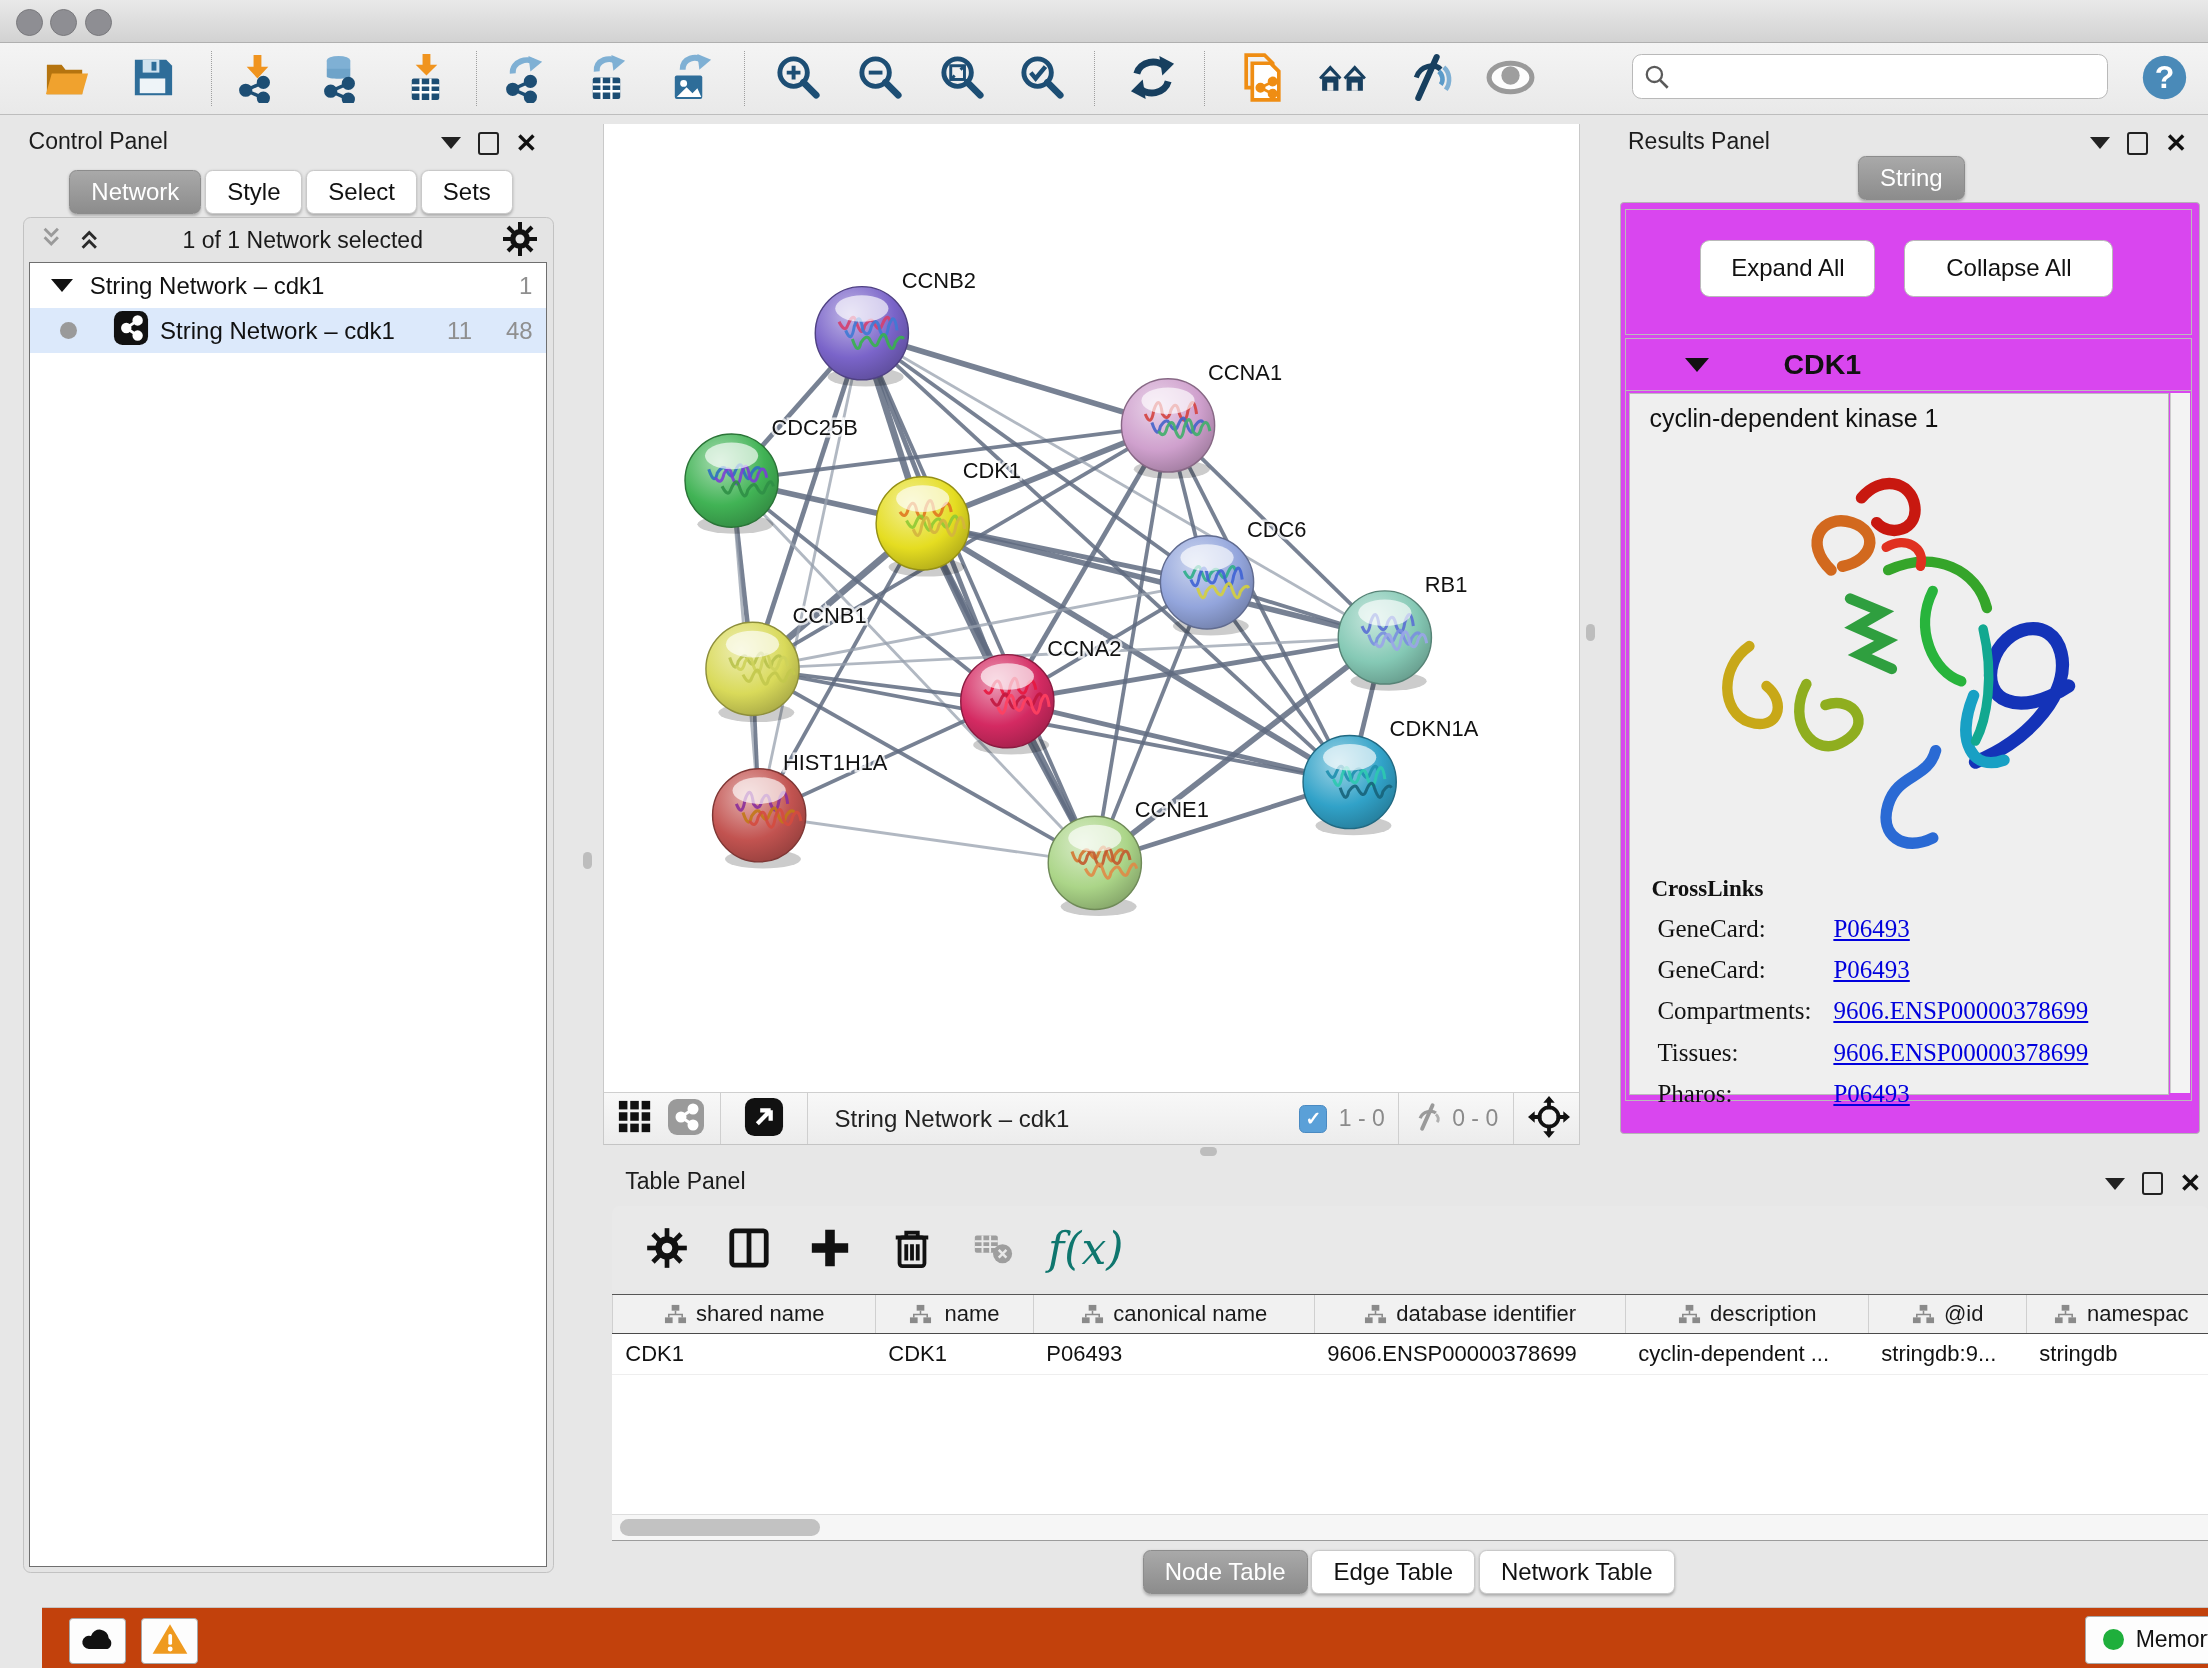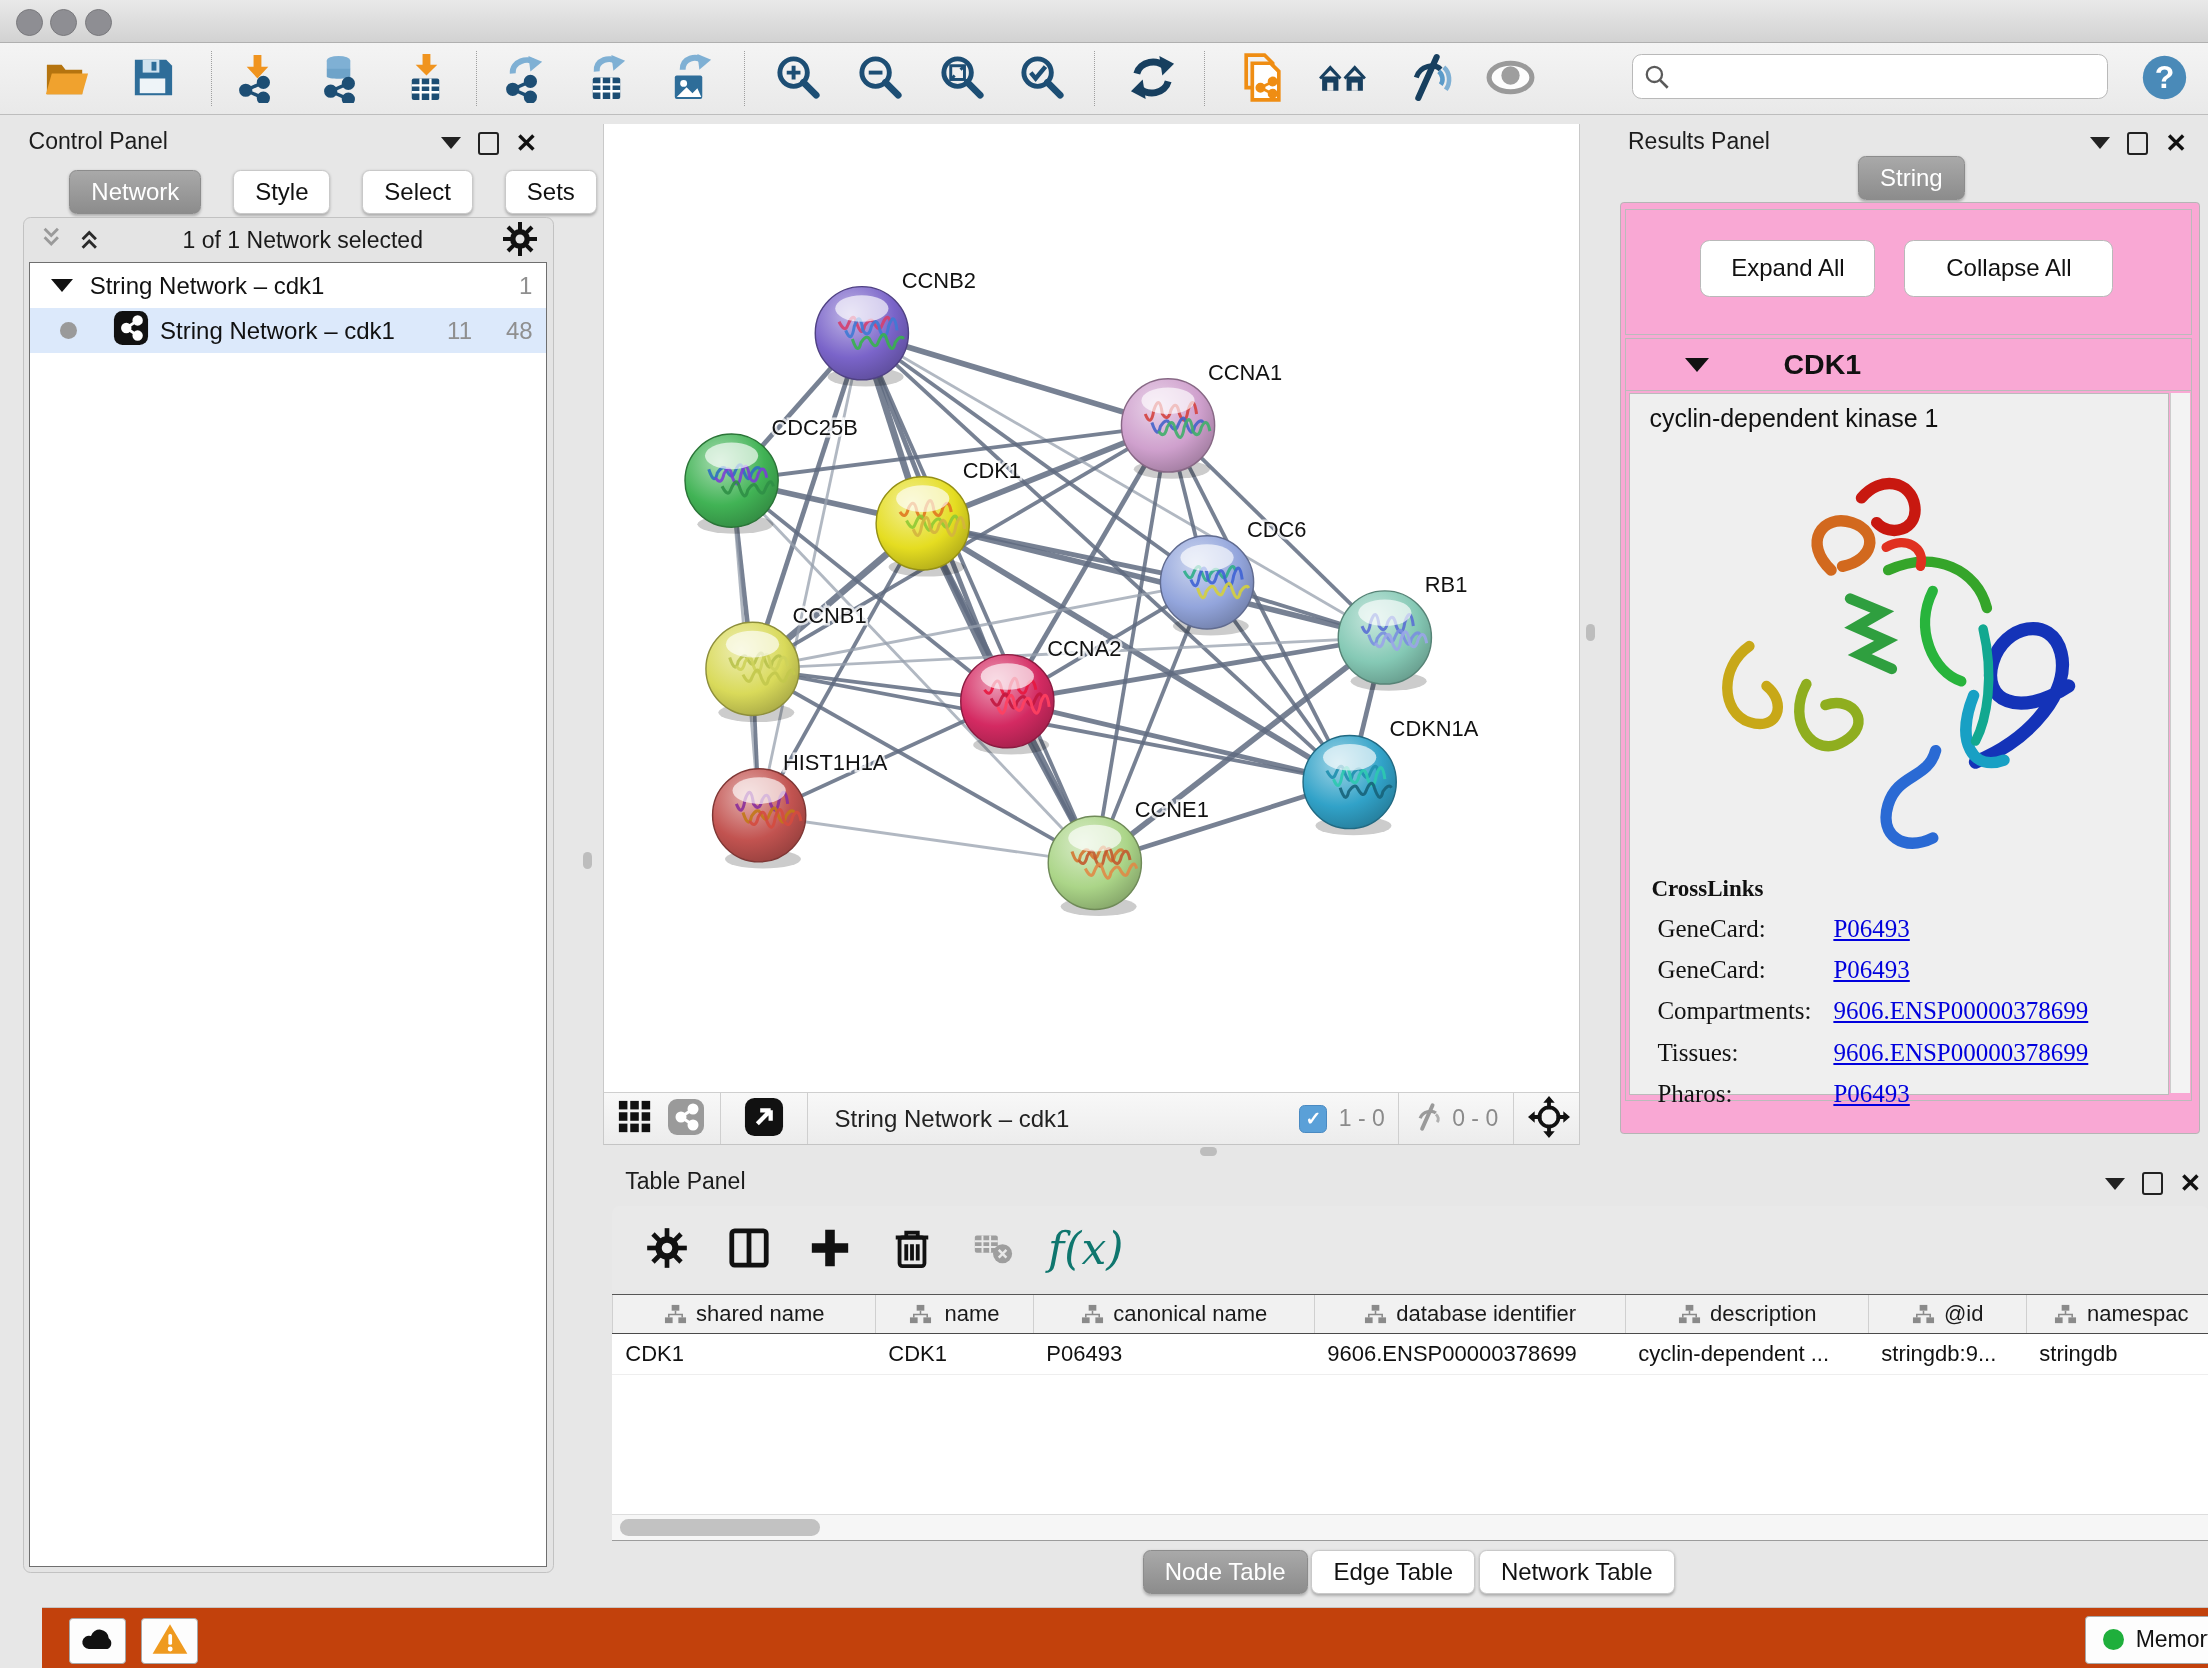--- a/index.html
+++ b/index.html
@@ -19,39 +19,39 @@
   
   .panel-head{font-size:23px;color:#1c1c1c;}
   .wicons{position:absolute;display:flex;gap:17px;align-items:center;}
   .wi-caret{width:0;height:0;border-left:10.5px solid transparent;border-right:10.5px solid transparent;border-top:12.4px solid #222;}
   .wi-float{width:17px;height:19px;border:2.9px solid #222;border-radius:2.9px;}
   .wi-close{font-size:26px;font-weight:bold;color:#111;line-height:19px;}
   .tab{height:42px;display:flex;align-items:center;justify-content:center;background:#fff;border:1px solid #c9c9c9;border-radius:7.6px;box-shadow:0 1.9px 2.9px rgba(0,0,0,.25);font-size:24px;color:#111;padding:0 21px;margin-right:3.8px;}
   .tab.active{background:linear-gradient(#a9a9a9,#8c8c8c);color:#fff;border-color:#8c8c8c;}
   
   #control-panel{left:14.3px;top:124px;width:548px;height:1453px;}
-  #cp-tabs{position:absolute;left:55px;top:46px;display:flex;gap:28px;}
+  #cp-tabs{position:absolute;left:55px;top:46px;display:flex;}
   #cp-box{position:absolute;left:8.6px;top:93px;width:529px;height:1354px;border:1.9px solid #c2c2c2;border-radius:7.6px;background:#e4e4e4;}
   #cp-selbar{position:absolute;left:0;top:0;width:100%;height:44px;display:flex;align-items:center;}
   #cp-tree{position:absolute;left:4.8px;top:44px;width:516px;height:1303px;background:#fff;border:1.9px solid #6f6f6f;}
   .tree-row{height:45px;display:flex;align-items:center;font-size:24px;color:#111;}
   .tree-row.selected{background:#dce9fb;}
   .tree-num{color:#8f8f8f;}
   
   #network-view{left:603px;top:124px;width:975px;height:968px;background:#fff;border-left:1px solid #c9c9c9;border-right:1px solid #c9c9c9;}
   #net-bottombar{left:603px;top:1092px;width:975px;height:51px;background:linear-gradient(#f8f8f8,#ececec);border-top:1px solid #cfcfcf;border-bottom:1px solid #c4c4c4;border-left:1px solid #c9c9c9;border-right:1px solid #c9c9c9;display:flex;align-items:center;}
   .nb-sep{height:51px;border-left:1px solid #cfcfcf;width:0;}
   .nb-txt{font-size:24px;color:#222;}
   .nb-gray{font-size:23px;color:#8a8a8a;}
   #nb-check{width:26px;height:26px;border-radius:5.7px;background:#5aa0d8;border:1px solid #4a8ac2;color:#fff;font-size:19px;font-weight:bold;display:flex;align-items:center;justify-content:center;}
   .split-dot{position:absolute;background:#bdbdbd;border-radius:7.6px;}
   
   #results-panel{left:1613px;top:124px;width:595px;height:1010px;}
   #rp-tab{position:absolute;left:245px;top:32px;}
-  #rp-outer{position:absolute;left:6.7px;top:78px;width:578px;height:930px;border:1.9px solid #b5b5b5;border-radius:3.8px;background:#f9a8d4;}
+  #rp-outer{position:absolute;left:6.7px;top:78px;width:578px;height:930px;border:1.9px solid #b5b5b5;border-radius:3.8px;background:#d946ef;}
   #rp-btnbox{position:absolute;left:4.8px;top:5.7px;width:565px;height:124px;border:1px solid #bbb;}
   .rp-btn{position:absolute;top:30px;height:55px;background:#fff;border:1px solid #b9b9b9;border-radius:9.5px;font-size:24px;color:#111;display:flex;align-items:center;justify-content:center;}
   #rp-main{position:absolute;left:4.8px;top:135px;width:565px;height:761px;border:1px solid #bbb;}
   #rp-generow{position:absolute;left:0;top:0;width:100%;height:51px;display:flex;align-items:center;border-bottom:1px solid #bbb;}
   #rp-descbox{position:absolute;left:2.9px;top:54px;width:538px;height:700px;border:1px solid #bbb;background:#efefef;}
   #rp-scroll{position:absolute;right:1.9px;top:54px;width:19px;height:700px;background:#f3f3f3;border-left:1px solid #ccc;}
   .serif{font-family:"Liberation Serif",serif;}
   .xl-row{display:flex;font-size:25px;margin:13.3px 0 0 27px;}
   .xl-label{width:176px;color:#111;}
   .xl-link{color:#0000dd;text-decoration:underline;}

